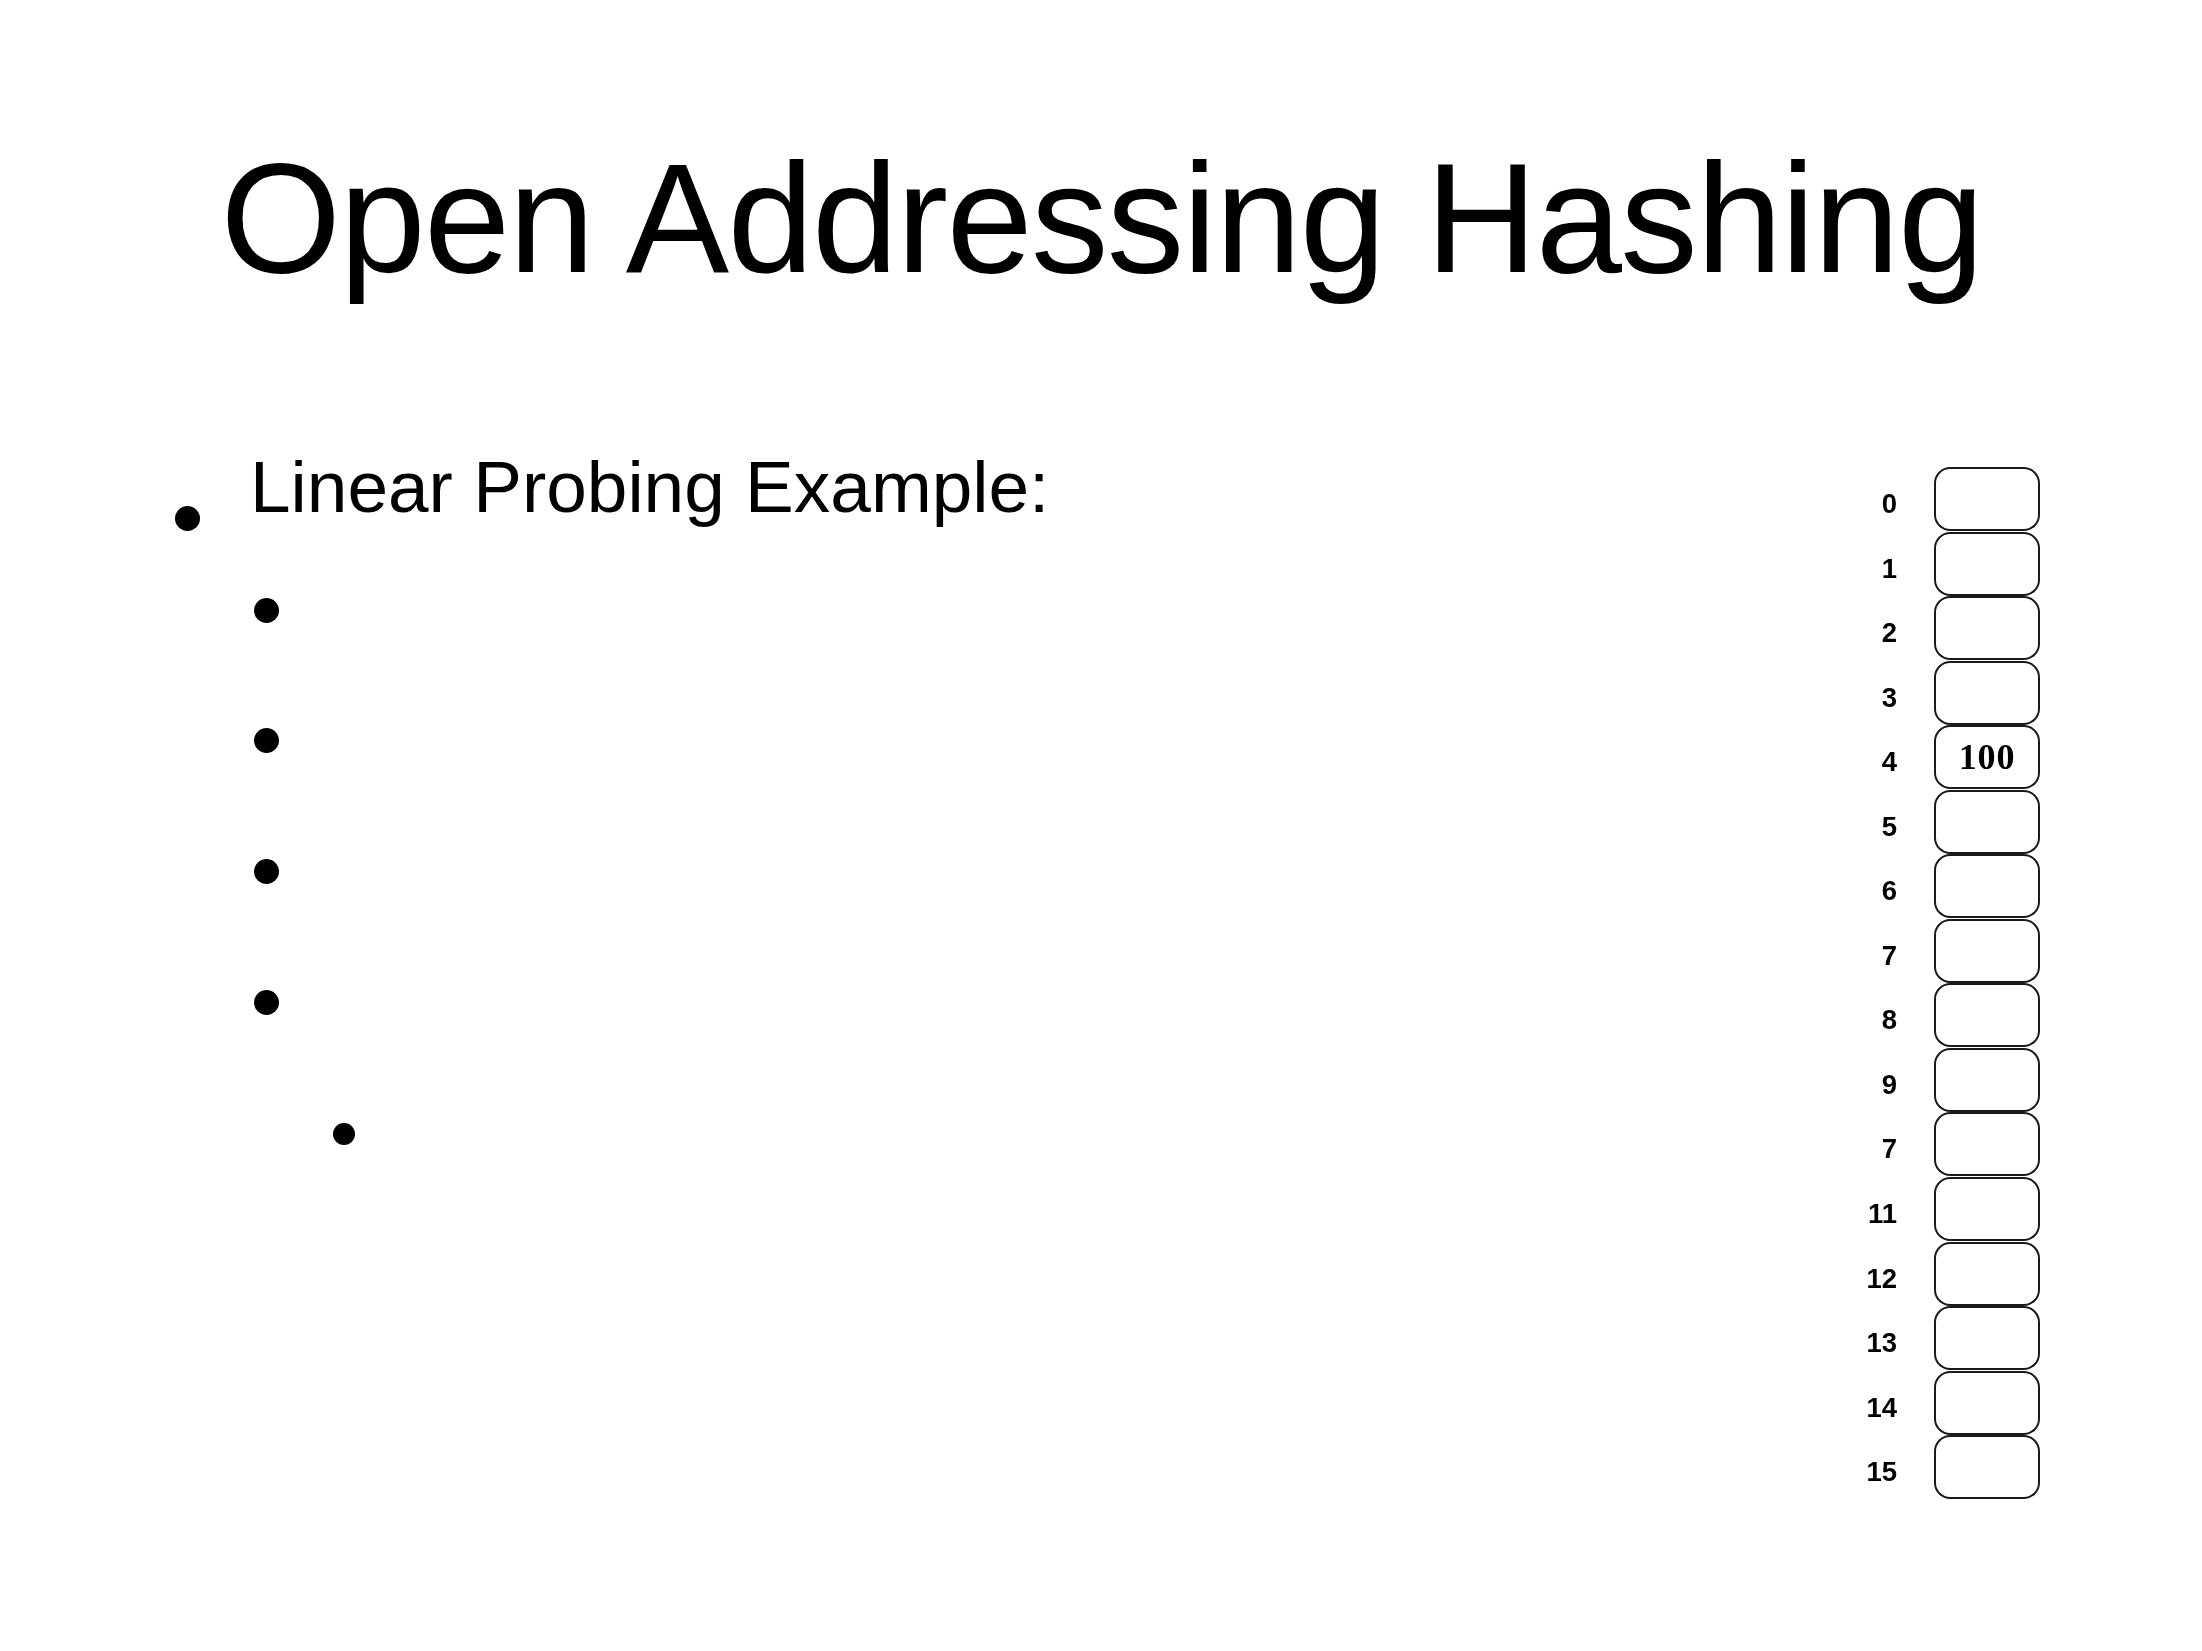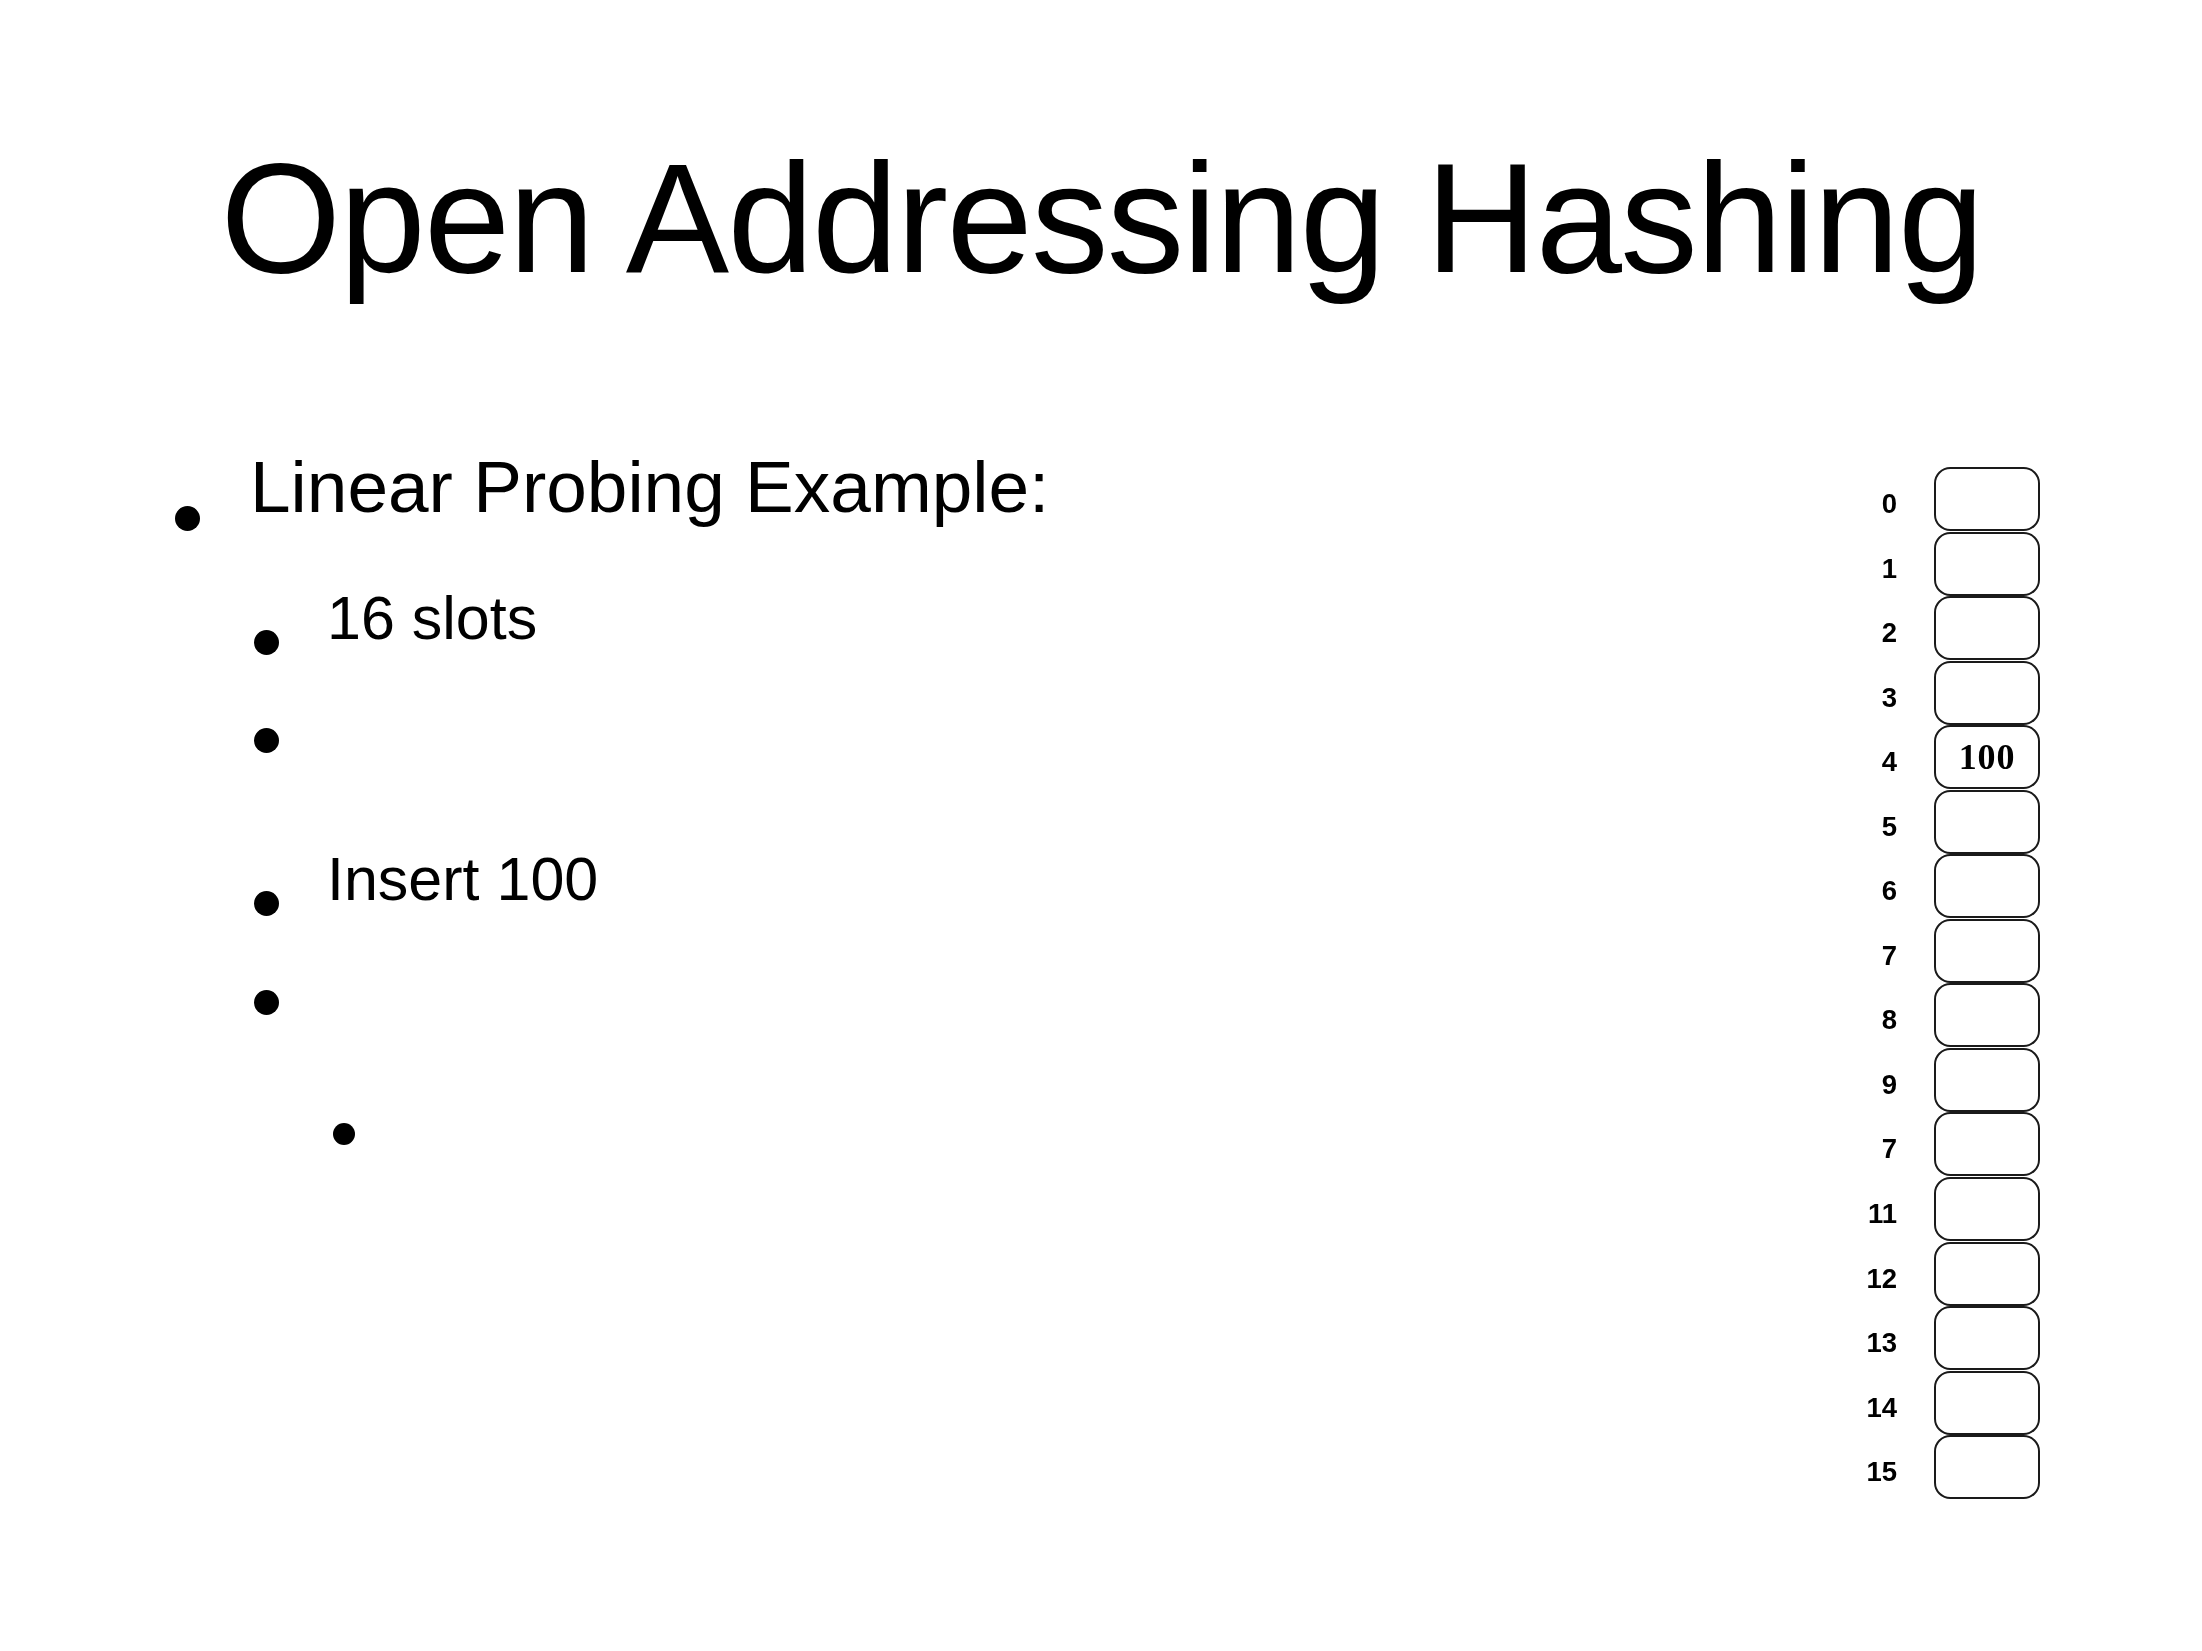--- a/index.html
+++ b/index.html
@@ -101,28 +101,26 @@
 
   <h1 class="title">Open Addressing Hashing</h1>
 
   <section>
     <div class="line l1" style="top:443px">
       <span class="dot"></span>
       <span class="txt">Linear Probing Example:</span>
     </div>
     <div class="line l2" style="top:582px">
       <span class="dot"></span>
-      <span class="txt">16 slots</span>
     </div>
     <div class="line l2" style="top:712px">
       <span class="dot"></span>
     </div>
     <div class="line l2" style="top:843px">
       <span class="dot"></span>
-      <span class="txt">Insert 100</span>
     </div>
     <div class="line l2" style="top:974px">
       <span class="dot"></span>
     </div>
     <div class="line l3" style="top:1107px">
       <span class="dot"></span>
     </div>
   </section>
 
   <section>

